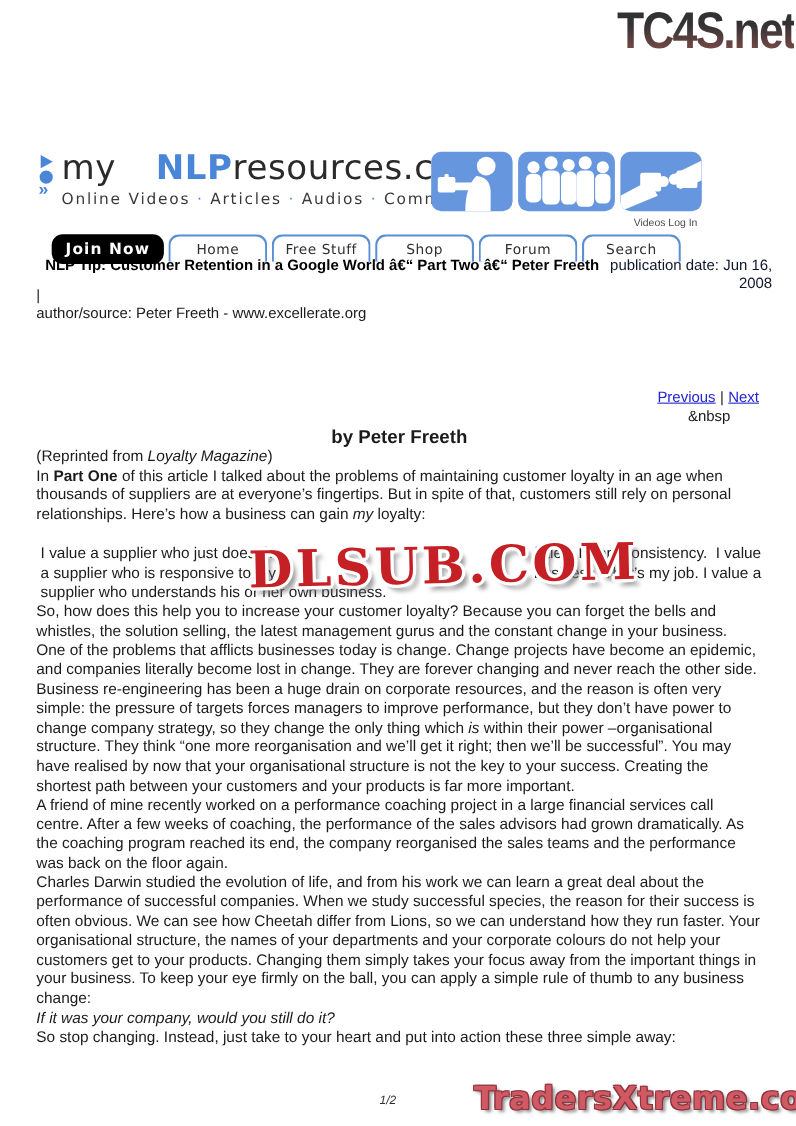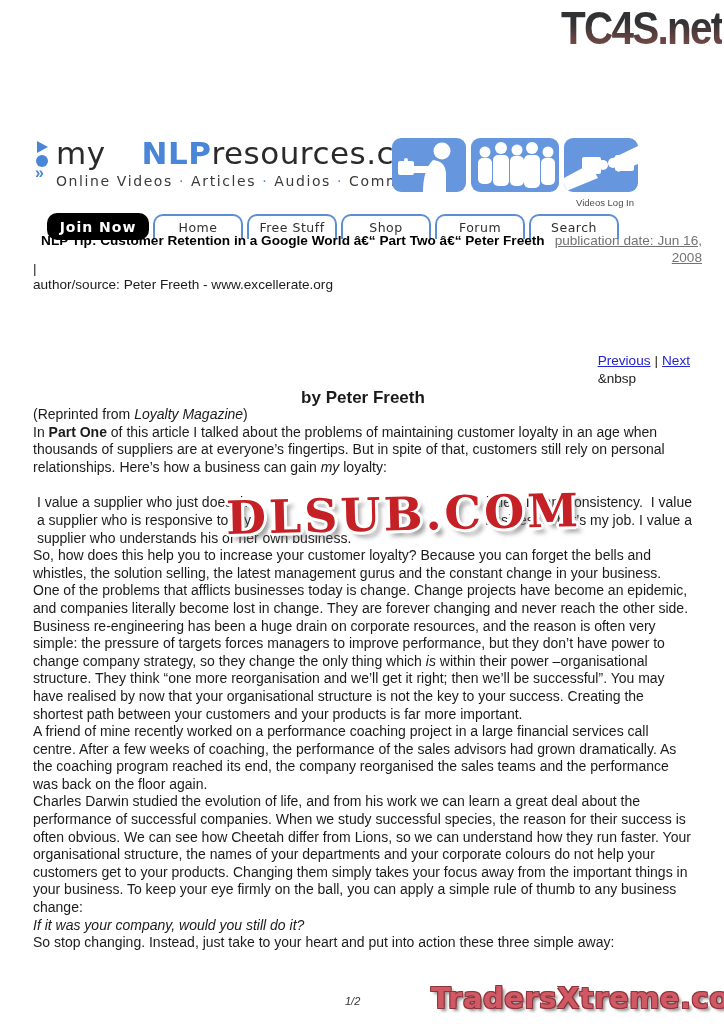--- a/index.html
+++ b/index.html
@@ -30,34 +30,34 @@
   .dot{color:#4a86d8;}
 
   
   .tiles{position:absolute;top:138px;left:392px;display:flex;gap:5px;}
   .tile{background:#6697de;border-radius:9px;height:54px;overflow:hidden;}
   .tile svg{display:block;}
   .members{position:absolute;top:197px;left:392px;width:242px;text-align:right;
            font-size:9.5px;color:#4a4a4a;cursor:pointer;}
 
   
-  .nav{position:absolute;top:213px;left:47px;display:flex;gap:4px;align-items:center;height:27px;}
+  .nav{position:absolute;top:213px;left:47px;display:flex;gap:4px;align-items:flex-start;height:27px;}
   .tab{box-sizing:border-box;width:90px;height:25px;border:2px solid #5b8fd4;border-bottom:none;
        border-radius:10px 10px 0 0;background:#fff;display:flex;align-items:center;justify-content:center;
        font-family:"DejaVu Sans",sans-serif;font-size:12.5px;color:#2f2f2f;letter-spacing:.5px;cursor:pointer;}
   .tab.active{width:102px;height:27px;background:#000;color:#fff;border:none;
               border-radius:10px;font-weight:bold;font-size:14px;letter-spacing:1px;}
 
   
   .title-block{position:absolute;top:232px;left:30px;width:672px;text-align:right;
                font-size:13.6px;line-height:17px;color:#000;}
-  .pubdate{margin-left:10px;font-weight:normal;color:#737373;text-decoration:underline;}
+  .pubdate{margin-left:10px;font-weight:normal;color:#0f172a;}
   .author-block{position:absolute;top:261px;left:33px;font-size:13.6px;line-height:16px;}
 
-  .pagination{position:absolute;top:352px;right:34px;text-align:left;font-size:13.6px;line-height:17.5px;}
+  .pagination{position:absolute;top:352px;right:34px;text-align:right;font-size:13.6px;line-height:17.5px;}
   .pagination a{color:#2424d0;text-decoration:underline;cursor:pointer;}
   .pag-sep{margin:0 4px;color:#1b1b1b;}
   .nbsp-line{padding-right:26px;}
 
   .byline{position:absolute;top:388px;left:33px;width:660px;text-align:center;
           font-weight:bold;font-size:17px;}
 
   
   .body-text{position:absolute;top:406px;left:33px;width:659px;font-size:14px;line-height:17.6px;}
   .body-text p{margin:0;}

